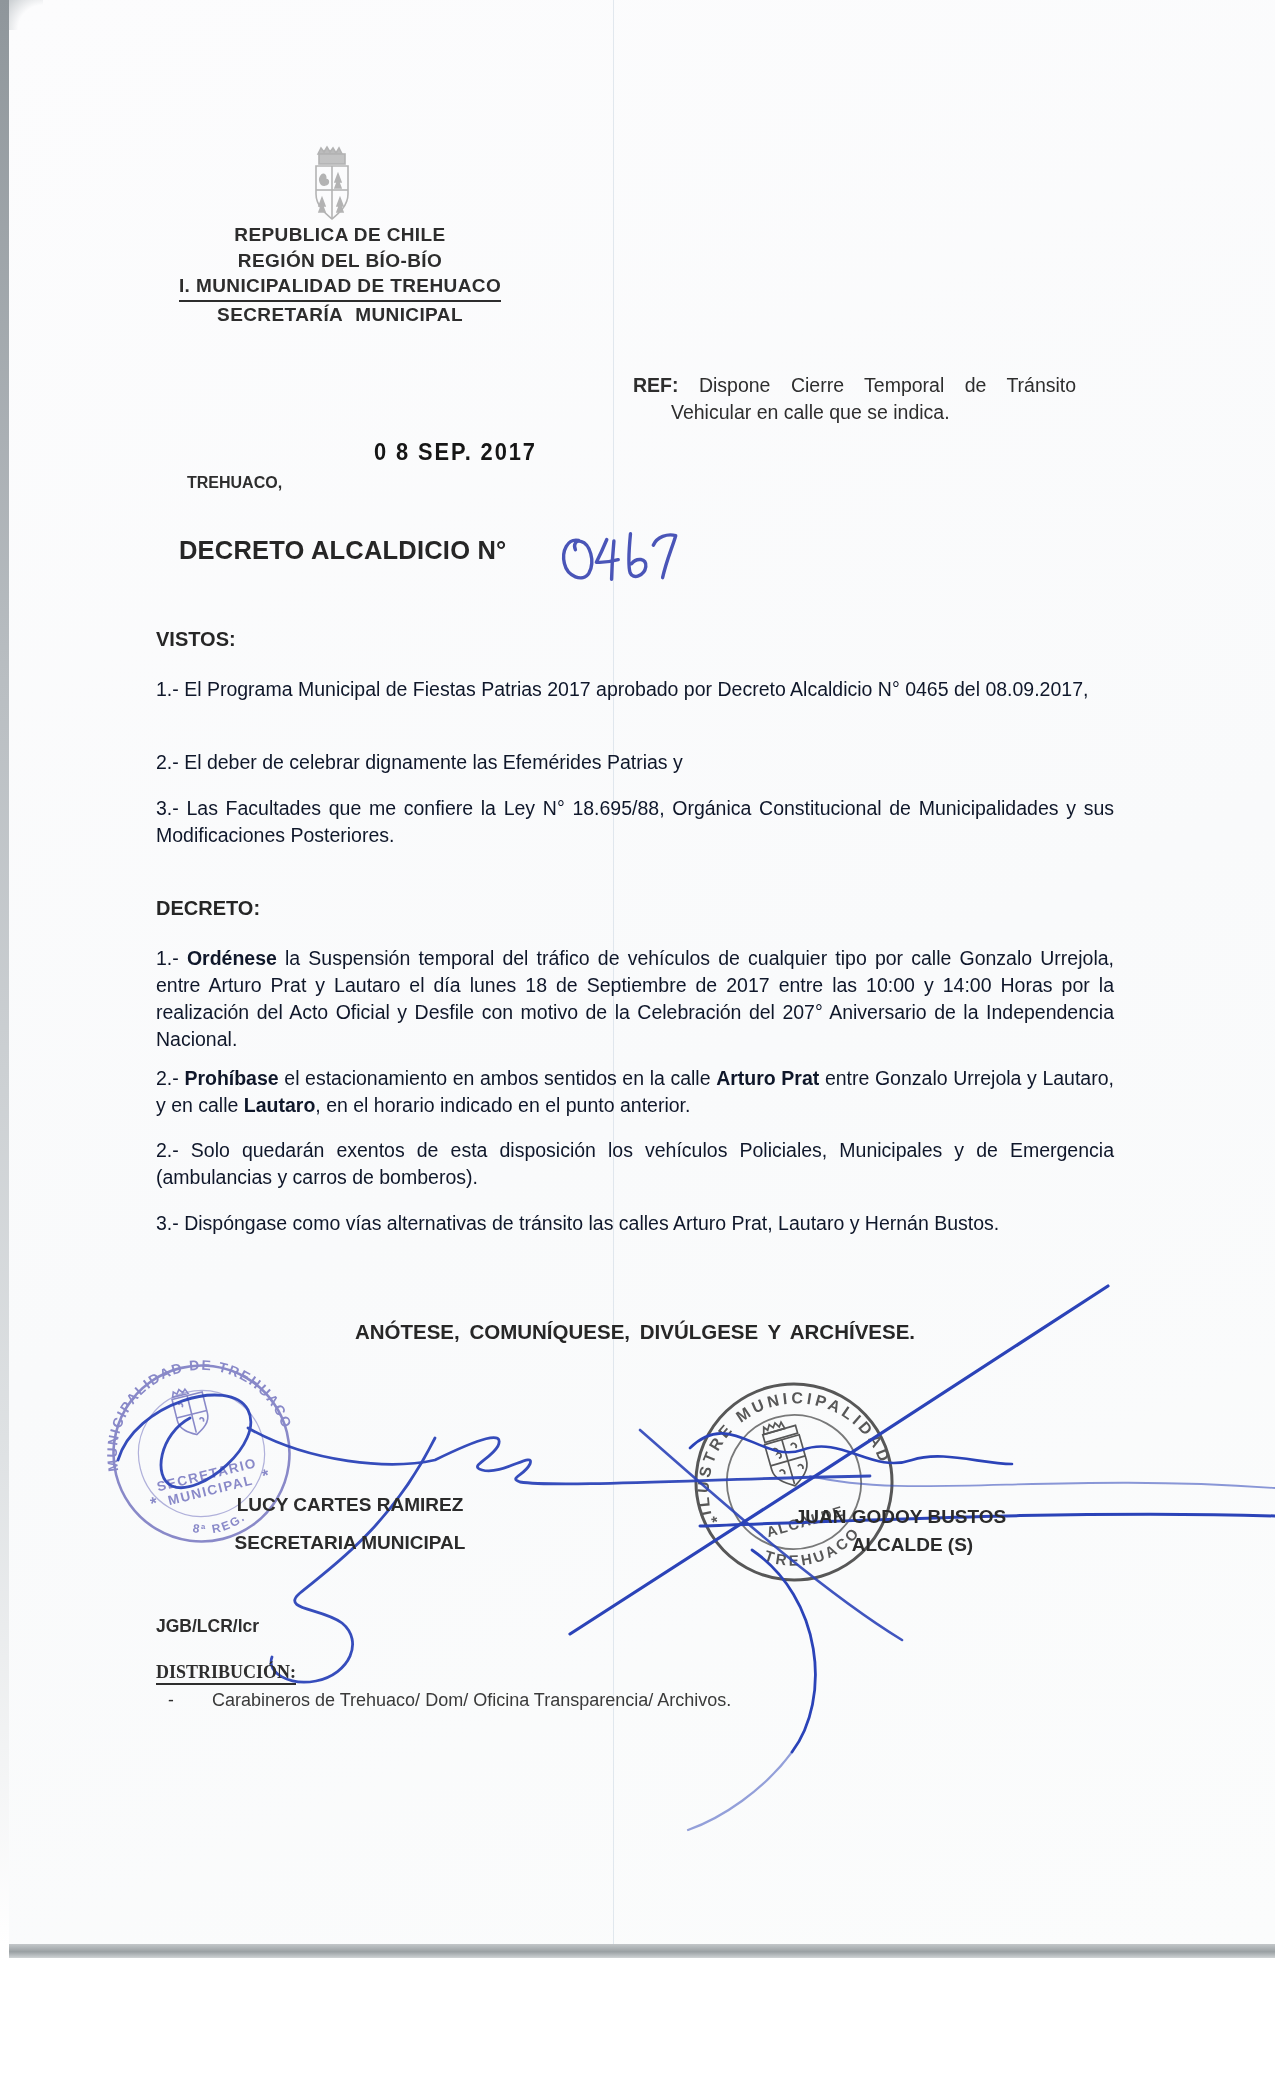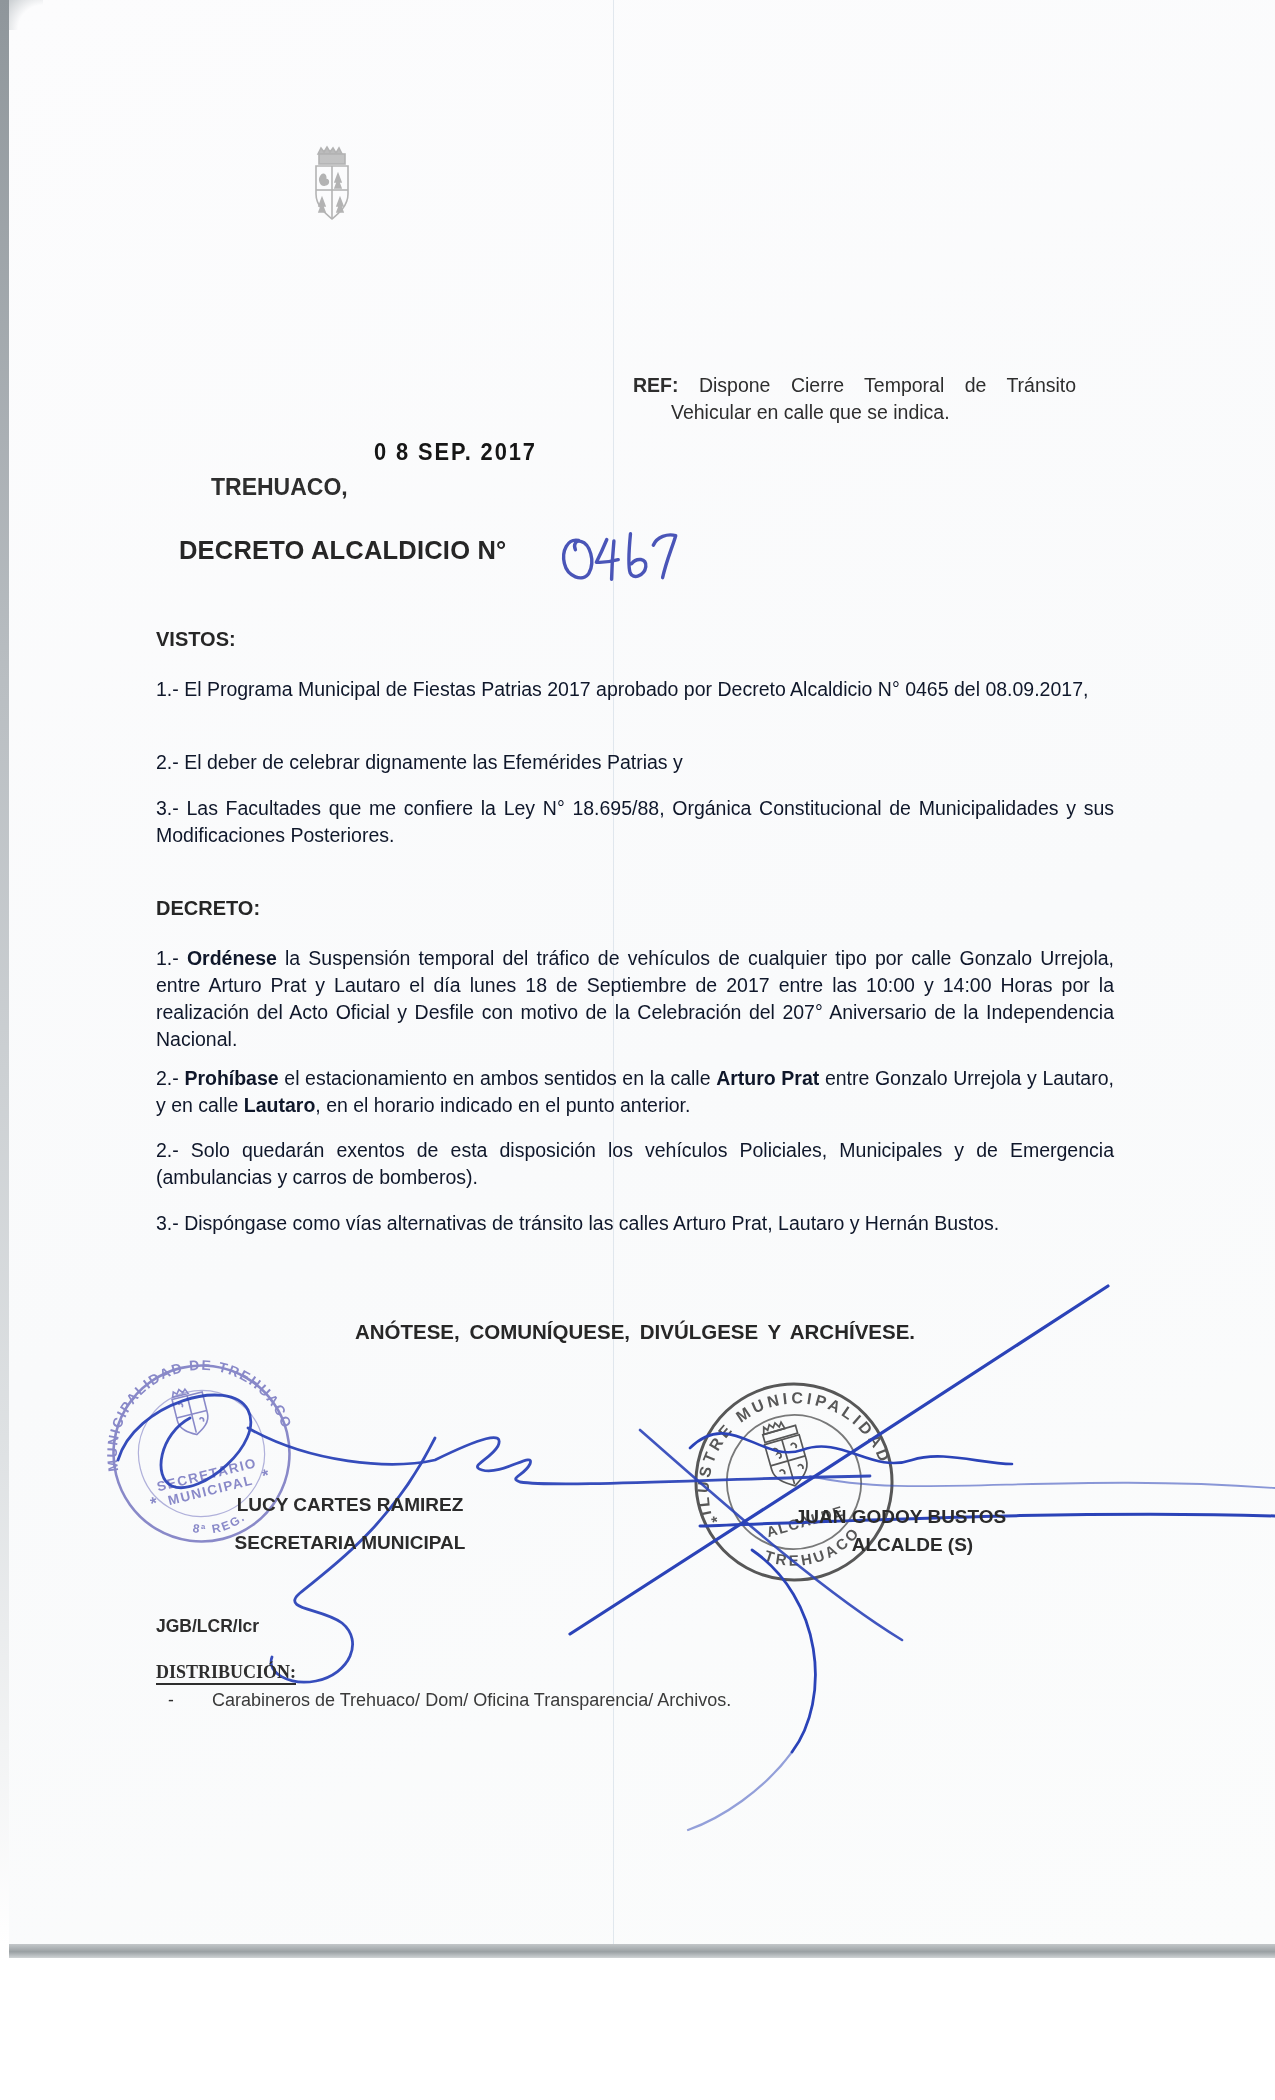--- a/index.html
+++ b/index.html
@@ -17,21 +17,21 @@
   .page-shadow{left:9px;top:1944px;width:1266px;height:14px;
          background:linear-gradient(to bottom,#c3c7c9,#9aa0a3 55%,#cfd3d5);}
   .hdr{left:140px;top:222px;width:400px;text-align:center;font-weight:bold;
        font-size:19px;line-height:25.5px;letter-spacing:.4px;color:#2d2d2d;}
   .hdr .ul{display:inline-block;border-bottom:2px solid #2d2d2d;padding-bottom:1px;}
   .hdr .ws{word-spacing:7px;}
   .ref1{left:633px;top:374px;width:486px;font-size:19.5px;word-spacing:15px;white-space:nowrap;}
   .ref2{left:671px;top:401px;font-size:19.5px;}
   .datestamp{left:374px;top:439px;font-size:23px;font-weight:bold;letter-spacing:2px;
              color:#161616;transform:scaleX(.95);transform-origin:left;}
-  .place{left:187px;top:474px;font-size:23px;font-weight:bold;margin-left:24px;}
+  .place{left:187px;top:474px;font-size:16px;font-weight:bold;}
   .dectitle{left:179px;top:536px;font-size:25.5px;font-weight:bold;letter-spacing:.2px;color:#262626;}
   .shead{font-size:20px;font-weight:bold;color:#262626;}
   .para{width:958px;font-size:19.5px;line-height:27px;text-align:justify;color:#0f172a;}
   .closing{left:156px;top:1320px;width:958px;text-align:center;font-weight:bold;
            font-size:20.5px;word-spacing:4px;color:#272727;}
   .sig-name{font-size:19px;font-weight:bold;text-align:center;color:#2b2b2b;}
   .initials{left:156px;top:1616px;font-size:17.5px;font-weight:bold;}
   .dist-h{left:156px;top:1662px;font-size:18px;font-weight:bold;}
   .dist-h span{border-bottom:2px solid #2e2e2e;padding-bottom:1px;font-family:Liberation Serif, serif;}
   .dist-dash{left:168px;top:1690px;font-size:17.5px;}
@@ -61,20 +61,26 @@
       <path d="M10,26 h32 v28 c0,12 -10,20 -16,25 c-6,-5 -16,-13 -16,-25 z"></path>
       <line x1="26" y1="26" x2="26" y2="78"></line>
       <line x1="10" y1="50" x2="42" y2="50"></line>
       <path d="M15,36 c3,-4 6,0 4,4 c4,-2 5,4 0,5 c-4,1 -7,-5 -4,-9 z" fill="#8d8d8d"></path>
       <path d="M32,34 l3,8 -6,0 z M32,40 l3,8 -6,0 z" fill="#8d8d8d"></path>
       <path d="M16,58 l3,8 -6,0 z M16,64 l3,8 -6,0 z" fill="#8d8d8d"></path>
       <path d="M34,58 l3,8 -6,0 z M34,64 l3,8 -6,0 z" fill="#8d8d8d"></path>
     </g>
   </svg>
 
+  <div class="abs hdr">
+    <div>REPUBLICA DE CHILE</div>
+    <div>REGIÓN DEL BÍO-BÍO</div>
+    <div><span class="ul">I. MUNICIPALIDAD DE TREHUACO</span></div>
+    <div class="ws">SECRETARÍA MUNICIPAL</div>
+  </div>
 
   <div class="abs ref1">
     <span class="b">REF:</span>
     <span>Dispone Cierre Temporal de Tránsito</span>
   </div>
   <div class="abs ref2">Vehicular en calle que se indica.</div>
 
   <div class="abs datestamp">0 8 SEP. 2017</div>
   <div class="abs place">TREHUACO,</div>
 

